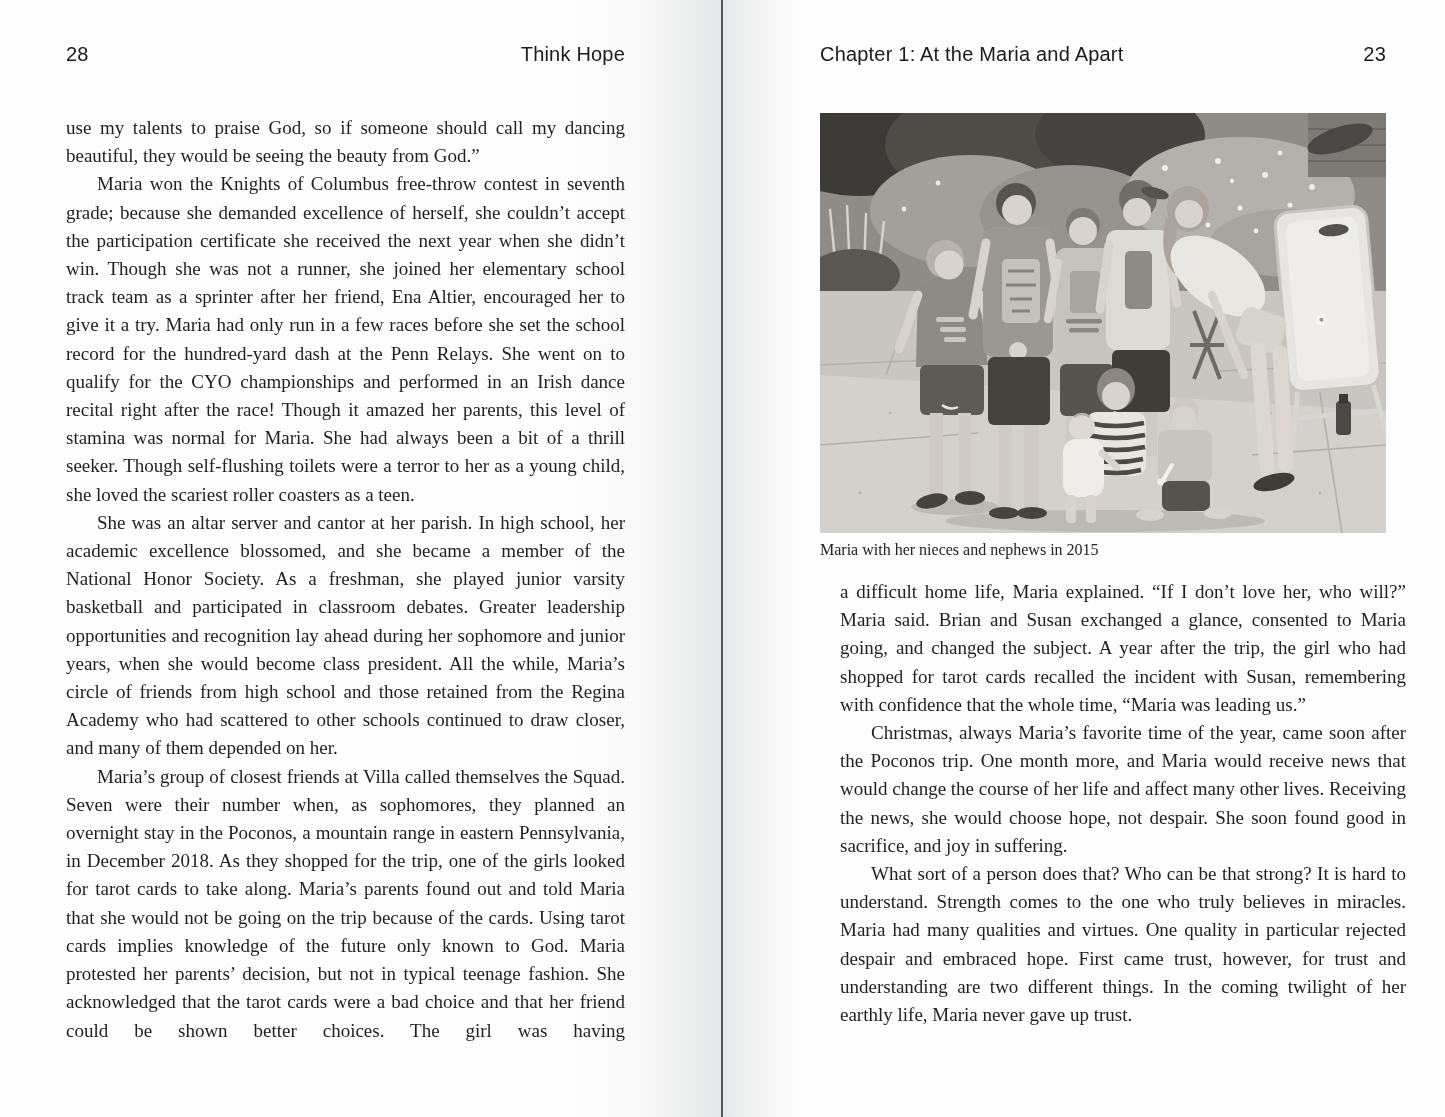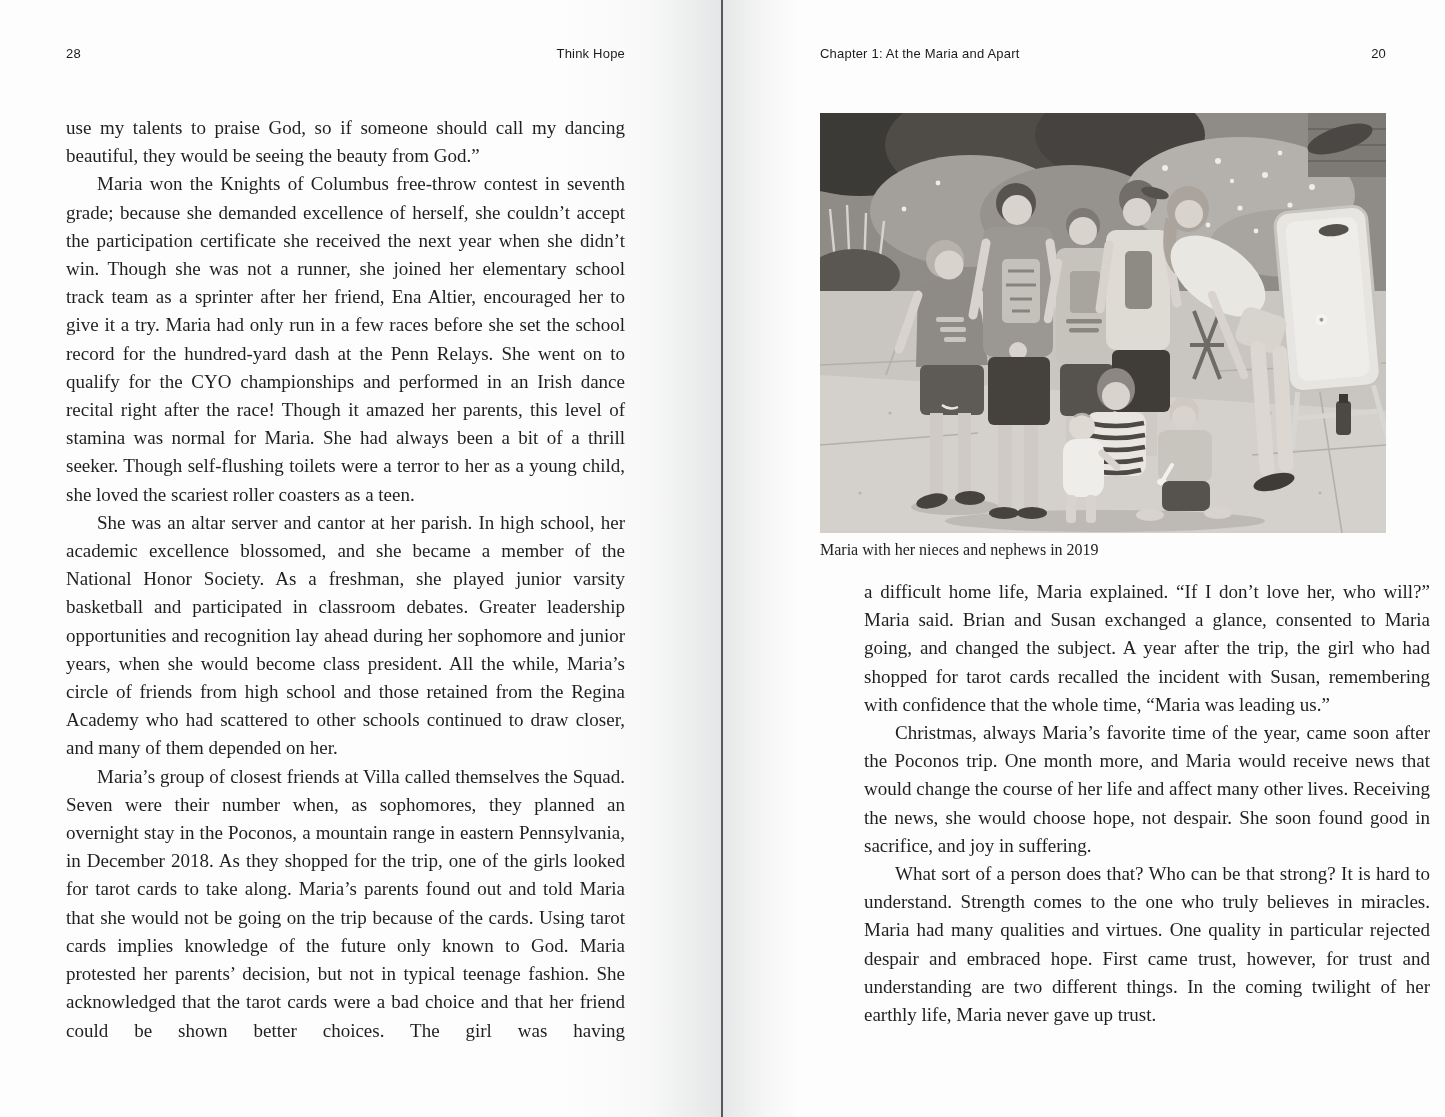--- a/index.html
+++ b/index.html
@@ -10,33 +10,33 @@
 
   
   .spine-shadow-left  { position:absolute; left:565px; top:0; width:156px; height:100%;
                         background:linear-gradient(to right, rgba(110,115,120,0) 0%, rgba(110,115,120,0.04) 55%, rgba(110,115,120,0.17) 100%); }
   .spine-line         { position:absolute; left:721px; top:0; width:2px; height:100%; background:#55585c; }
   .spine-shadow-right { position:absolute; left:723px; top:0; width:78px; height:100%;
                         background:linear-gradient(to right, rgba(110,115,120,0.16) 0%, rgba(110,115,120,0.05) 55%, rgba(110,115,120,0) 100%); }
 
   
   .runhead { position:absolute; top:44px; font-family:"Liberation Sans","DejaVu Sans",sans-serif;
-             font-size:13px; line-height:20px; color:#1b1b1b; letter-spacing:0.2px; }
+             font-size:20px; line-height:20px; color:#1b1b1b; letter-spacing:0.2px; }
   .folio-left   { left:66px; }
   .head-left    { left:66px; width:559px; text-align:right; }
   .head-right   { left:820px; width:566px; text-align:left; }
   .folio-right  { left:820px; width:566px; text-align:right; }
 
   
   .bodytext { position:absolute; font-size:19px; line-height:28.2px; text-align:justify; color:#1f1f1f; }
   .bodytext p { text-indent:31px; margin:0; }
   .bodytext p.no-indent { text-indent:0; }
   .bodytext p.runs-on { text-align-last:justify; }
   .body-left  { left:66px;  top:114px; width:559px; }
-  .body-right { left:864px; top:578px; width:566px; }
+  .body-right { left:840px; top:578px; width:566px; }
 
   
   .photo { position:absolute; left:820px; top:113px; width:566px; height:420px; overflow:hidden; background:#b9b6b1; }
   .photo svg { display:block; width:566px; height:420px; }
   .caption { position:absolute; left:820px; top:540px; width:566px; font-size:16px; line-height:20px; color:#222; }
 </style>
 </head>
 <body>
 
 <div class="spread">
@@ -48,21 +48,21 @@
     <div class="bodytext body-left">
       <p class="no-indent">use my talents to praise God, so if someone should call my dancing beautiful, they would be seeing the beauty from God.”</p>
       <p>Maria won the Knights of Columbus free-throw contest in seventh grade; because she demanded excellence of herself, she couldn’t accept the participation certificate she received the next year when she didn’t win. Though she was not a runner, she joined her elementary school track team as a sprinter after her friend, Ena Altier, encouraged her to give it a try. Maria had only run in a few races before she set the school record for the hundred-yard dash at the Penn Relays. She went on to qualify for the CYO championships and performed in an Irish dance recital right after the race! Though it amazed her parents, this level of stamina was normal for Maria. She had always been a bit of a thrill seeker. Though self-flushing toilets were a terror to her as a young child, she loved the scariest roller coasters as a teen.</p>
       <p>She was an altar server and cantor at her parish. In high school, her academic excellence blossomed, and she became a member of the National Honor Society. As a freshman, she played junior varsity basketball and participated in classroom debates. Greater leadership opportunities and recognition lay ahead during her sophomore and junior years, when she would become class president. All the while, Maria’s circle of friends from high school and those retained from the Regina Academy who had scattered to other schools continued to draw closer, and many of them depended on her.</p>
       <p class="runs-on">Maria’s group of closest friends at Villa called themselves the Squad. Seven were their number when, as sophomores, they planned an overnight stay in the Poconos, a mountain range in eastern Pennsylvania, in December 2018. As they shopped for the trip, one of the girls looked for tarot cards to take along. Maria’s parents found out and told Maria that she would not be going on the trip because of the cards. Using tarot cards implies knowledge of the future only known to God. Maria protested her parents’ decision, but not in typical teenage fashion. She acknowledged that the tarot cards were a bad choice and that her friend could be shown better choices. The girl was having</p>
     </div>
   </div>
 
   <div>
     <div class="runhead head-right">Chapter 1: At the Maria and Apart</div>
-    <div class="runhead folio-right">20</div>
+    <div class="runhead folio-right">23</div>
 
     <div class="photo" role="img" aria-label="Black-and-white photograph of eight children posing together on a garden patio beside a white lounge chair">
       <svg viewBox="0 0 566 420" xmlns="http://www.w3.org/2000/svg">
 
         <g>
           <rect width="566" height="190" fill="#8f8c87"></rect>
           <ellipse cx="40" cy="28" rx="95" ry="55" fill="#3c3a37"></ellipse>
           <ellipse cx="190" cy="32" rx="125" ry="62" fill="#4f4c48"></ellipse>
           <ellipse cx="300" cy="22" rx="85" ry="46" fill="#454240"></ellipse>
           <ellipse cx="150" cy="98" rx="100" ry="56" fill="#a3a09b"></ellipse>
@@ -232,21 +232,21 @@
             <path d="M352 352 L343 367" stroke="#f2f1ee" stroke-width="4" stroke-linecap="round"></path>
             <ellipse cx="342" cy="369" rx="5" ry="3.4" fill="#f2f1ee"></ellipse>
             <rect x="342" y="368" width="48" height="30" rx="7" fill="#56524e"></rect>
             <ellipse cx="330" cy="402" rx="14" ry="6" fill="#d8d3cc"></ellipse>
             <ellipse cx="398" cy="400" rx="14" ry="6" fill="#d8d3cc"></ellipse>
           </g>
         </g>
       </svg>
     </div>
 
-    <div class="caption">Maria with her nieces and nephews in 2019</div>
+    <div class="caption">Maria with her nieces and nephews in 2015</div>
 
     <div class="bodytext body-right">
       <p class="no-indent">a difficult home life, Maria explained. “If I don’t love her, who will?” Maria said. Brian and Susan exchanged a glance, consented to Maria going, and changed the subject. A year after the trip, the girl who had shopped for tarot cards recalled the incident with Susan, remembering with confidence that the whole time, “Maria was leading us.”</p>
       <p>Christmas, always Maria’s favorite time of the year, came soon after the Poconos trip. One month more, and Maria would receive news that would change the course of her life and affect many other lives. Receiving the news, she would choose hope, not despair. She soon found good in sacrifice, and joy in suffering.</p>
       <p>What sort of a person does that? Who can be that strong? It is hard to understand. Strength comes to the one who truly believes in miracles. Maria had many qualities and virtues. One quality in particular rejected despair and embraced hope. First came trust, however, for trust and understanding are two different things. In the coming twilight of her earthly life, Maria never gave up trust.</p>
     </div>
   </div>
 
   <div class="spine-shadow-left"></div>
   <div class="spine-line"></div>

